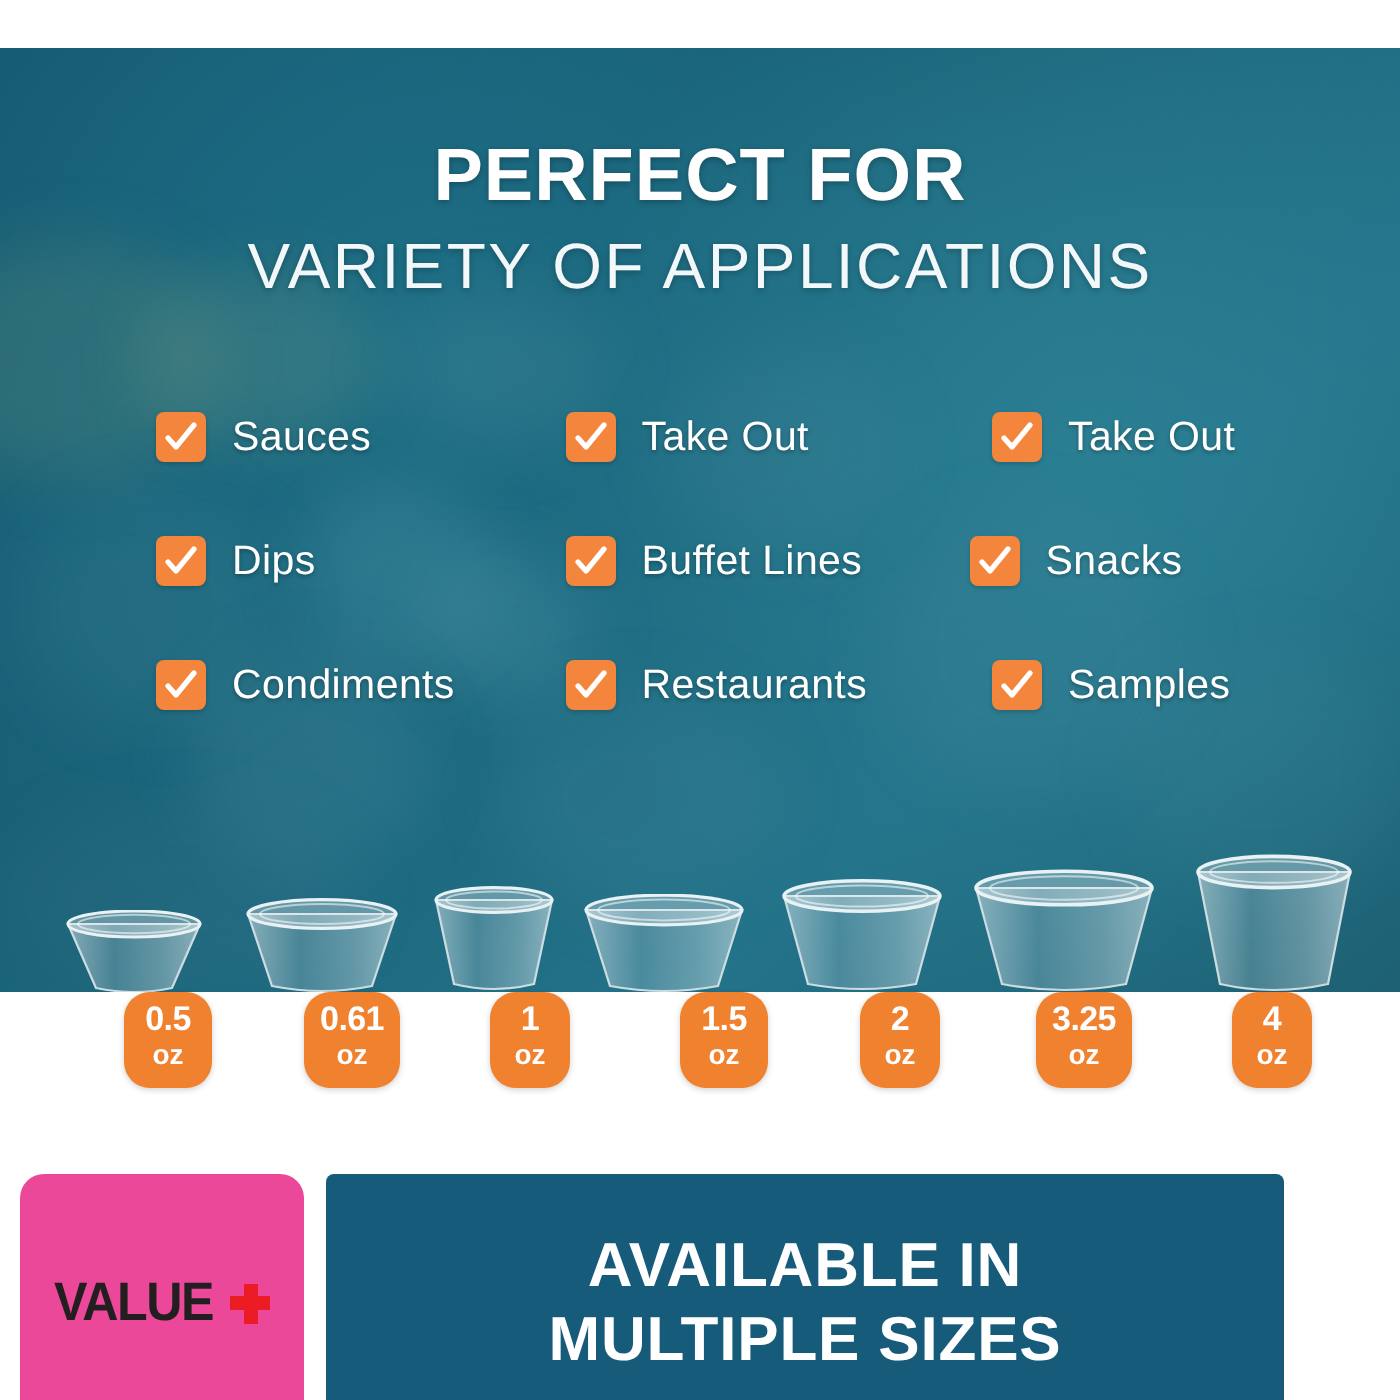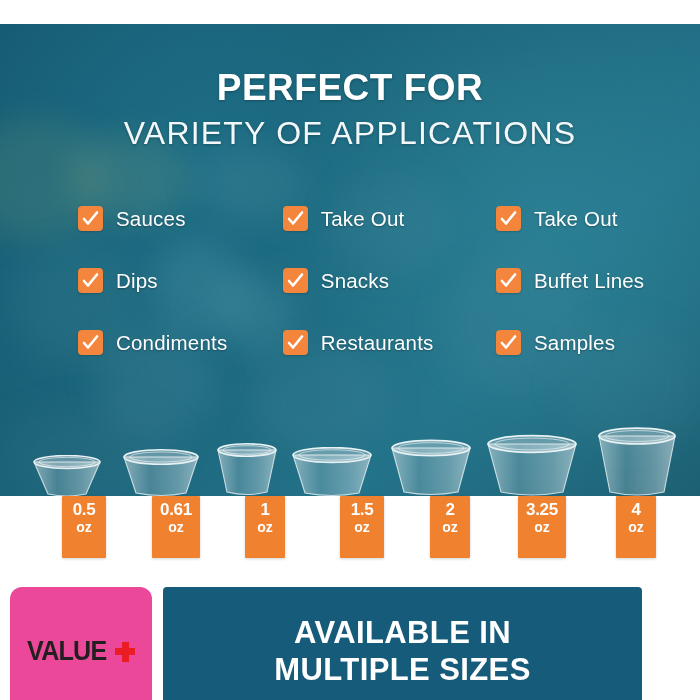--- a/index.html
+++ b/index.html
@@ -41,22 +41,22 @@
           letter-spacing:.2px;white-space:nowrap;text-shadow:0 1px 2px rgba(0,0,0,.3);}
 
   
   #cupzone{position:absolute;left:0;top:405px;width:700px;height:95px;}
   .cup{position:absolute;bottom:27px;}
   .cup svg{display:block;}
 
   #whiteshelf{position:absolute;left:0;top:472px;width:700px;height:83px;background:#ffffff;}
 
   
-  .badge{position:absolute;background:#f0822f;border-radius:1px;color:#fff;
-         text-align:center;line-height:1;padding:5px 0 24px 0;
+  .badge{position:absolute;background:#f0822f;border-radius:13px;color:#fff;
+         text-align:center;line-height:1;padding:5px 0 10px 0;
          box-shadow:0 1px 3px rgba(0,0,0,.18);}
   .badge .num{display:block;font-size:17px;font-weight:bold;letter-spacing:-.3px;}
   .badge .unit{display:block;font-size:14px;font-weight:bold;margin-top:2px;}
 
   
   #footer{position:absolute;left:0;top:555px;width:700px;height:145px;background:#fff;}
   #logo-panel{position:absolute;left:10px;top:8px;width:142px;height:129px;
               background:#ec4899;border-radius:12px;display:flex;
               align-items:center;justify-content:center;}
   #logo{display:flex;align-items:center;}
@@ -127,35 +127,35 @@
 
     <div class="crow">
       <div class="ccell c0">
         <span class="cbox">
           <svg width="19" height="19" viewBox="0 0 19 19">
               <polyline points="3,10 7,14.5 16,3.5" fill="none" stroke="#ffffff" stroke-width="2.6" stroke-linecap="round" stroke-linejoin="round"></polyline>
             </svg>
         </span>
         <span class="clabel">Dips</span>
       </div>
+      <div class="ccell c2">
+        <span class="cbox">
+          <svg width="19" height="19" viewBox="0 0 19 19">
+              <polyline points="3,10 7,14.5 16,3.5" fill="none" stroke="#ffffff" stroke-width="2.6" stroke-linecap="round" stroke-linejoin="round"></polyline>
+            </svg>
+        </span>
+        <span class="clabel">Buffet Lines</span>
+      </div>
       <div class="ccell c1">
         <span class="cbox">
           <svg width="19" height="19" viewBox="0 0 19 19">
               <polyline points="3,10 7,14.5 16,3.5" fill="none" stroke="#ffffff" stroke-width="2.6" stroke-linecap="round" stroke-linejoin="round"></polyline>
             </svg>
         </span>
         <span class="clabel">Snacks</span>
-      </div>
-      <div class="ccell c2">
-        <span class="cbox">
-          <svg width="19" height="19" viewBox="0 0 19 19">
-              <polyline points="3,10 7,14.5 16,3.5" fill="none" stroke="#ffffff" stroke-width="2.6" stroke-linecap="round" stroke-linejoin="round"></polyline>
-            </svg>
-        </span>
-        <span class="clabel">Buffet Lines</span>
       </div>
     </div>
 
     <div class="crow">
       <div class="ccell c0">
         <span class="cbox">
           <svg width="19" height="19" viewBox="0 0 19 19">
               <polyline points="3,10 7,14.5 16,3.5" fill="none" stroke="#ffffff" stroke-width="2.6" stroke-linecap="round" stroke-linejoin="round"></polyline>
             </svg>
         </span>

